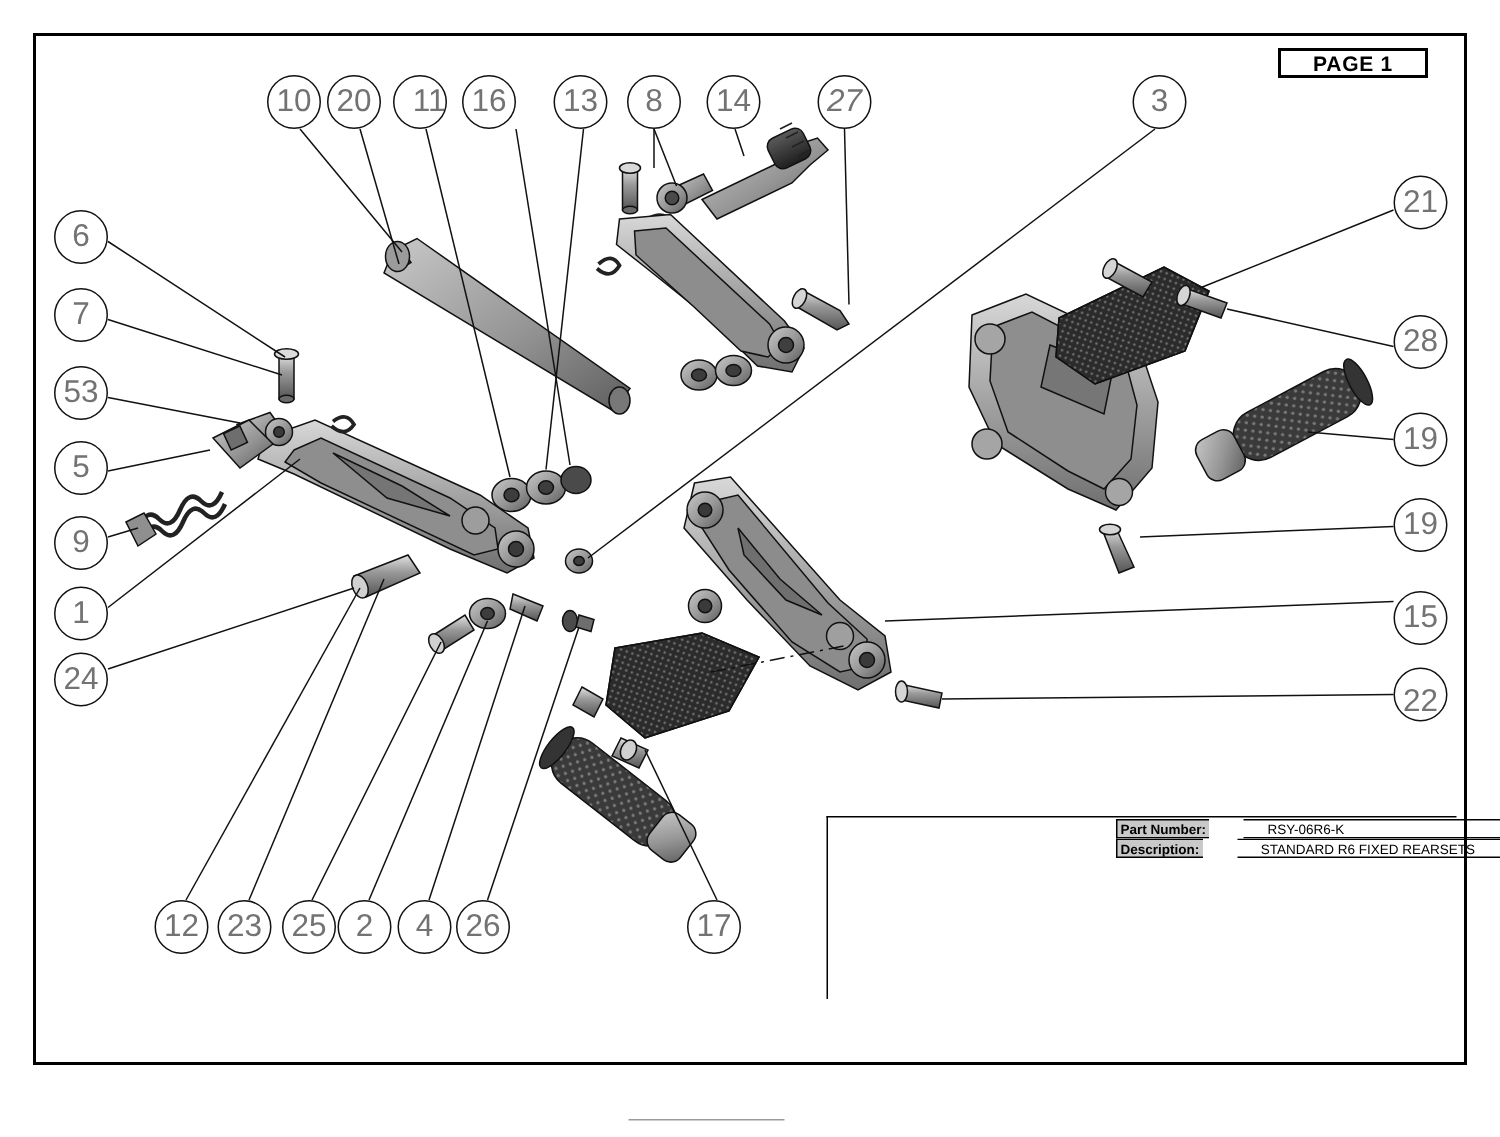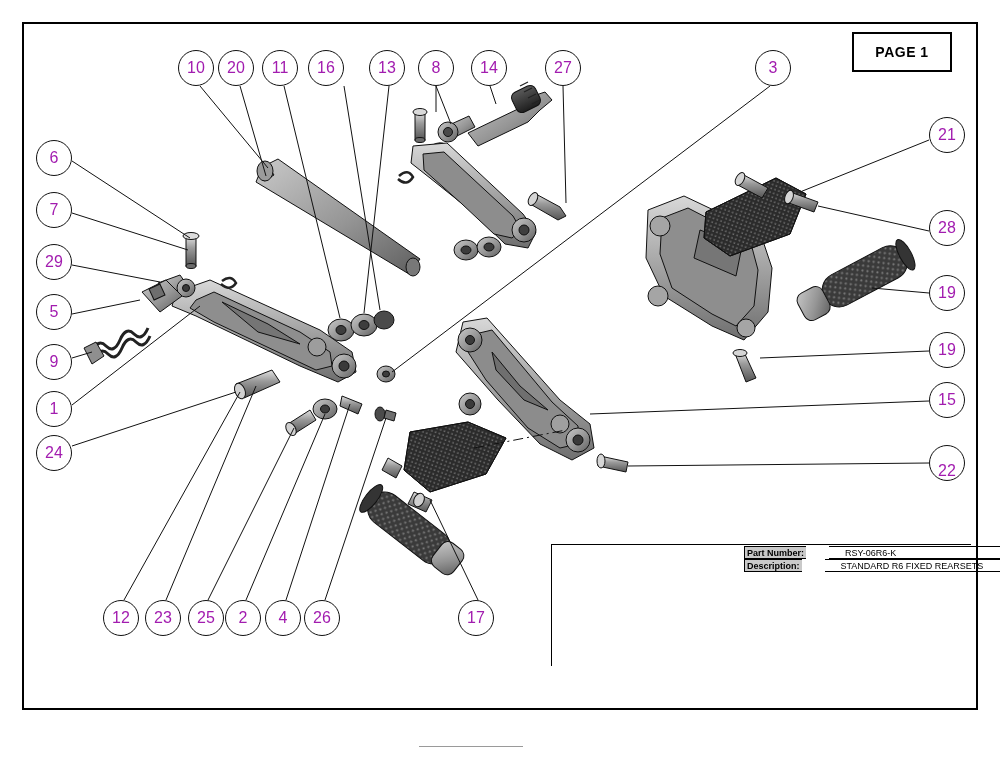--- a/index.html
+++ b/index.html
@@ -29,21 +29,21 @@
     height: 688px;
     border: 2px solid #000;
     box-sizing: border-box;
   }
   
   .page-label {
     position: absolute;
     left: 852px;
     top: 32px;
     width: 100px;
-    height: 40px;
+    height: 20px;
     border: 2px solid #000;
     box-sizing: border-box;
     background: #fff;
     font-size: 14px;
     font-weight: bold;
     letter-spacing: 0.5px;
     display: flex;
     align-items: center;
     justify-content: center;
   }
@@ -109,22 +109,22 @@
   .balloon {
     position: absolute;
     width: 36px;
     height: 36px;
     border-radius: 50%;
     border: 1.6px solid #111;
     background: #fff;
     display: flex;
     align-items: center;
     justify-content: center;
-    font-size: 16px;
-    color: #a21caf;
+    font-size: 21px;
+    color: #737373;
     box-sizing: border-box;
     z-index: 6;
   }
   svg.overlay {
     position: absolute;
     left: 0; top: 0;
     width: 1000px;
     height: 758px;
     z-index: 3;
     pointer-events: none;
@@ -356,69 +356,69 @@
       <path d="M478 600 L430 500"></path>
     </g>
   </svg>
 
   <div class="balloon" style="left:178px;top:50px;">
       <span>10</span>
     </div>
   <div class="balloon" style="left:218px;top:50px;">
       <span>20</span>
     </div>
-  <div class="balloon" style="left:262px;top:50px;">
+  <div class="balloon" style="left:262px;top:50px;justify-content:flex-end;">
       <span>11</span>
     </div>
   <div class="balloon" style="left:308px;top:50px;">
       <span>16</span>
     </div>
   <div class="balloon" style="left:369px;top:50px;">
       <span>13</span>
     </div>
   <div class="balloon" style="left:418px;top:50px;">
       <span>8</span>
     </div>
   <div class="balloon" style="left:471px;top:50px;text-align:center;">
       <span>14</span>
     </div>
-  <div class="balloon" style="left:545px;top:50px;">
+  <div class="balloon" style="left:545px;top:50px;font-style:italic;">
       <span>27</span>
     </div>
   <div class="balloon" style="left:755px;top:50px;">
       <span>3</span>
     </div>
 
   <div class="balloon" style="left:929px;top:117px;">
       <span>21</span>
     </div>
   <div class="balloon" style="left:929px;top:210px;">
       <span>28</span>
     </div>
   <div class="balloon" style="left:929px;top:275px;">
       <span>19</span>
     </div>
   <div class="balloon" style="left:929px;top:332px;">
       <span>19</span>
     </div>
-  <div class="balloon" style="left:929px;top:382px;">
+  <div class="balloon" style="left:929px;top:394px;">
       <span>15</span>
     </div>
   <div class="balloon" style="left:929px;top:445px;align-items:flex-end;">
       <span>22</span>
     </div>
 
   <div class="balloon" style="left:36px;top:140px;">
       <span>6</span>
     </div>
   <div class="balloon" style="left:36px;top:192px;">
       <span>7</span>
     </div>
   <div class="balloon" style="left:36px;top:244px;">
-      <span>29</span>
+      <span>53</span>
     </div>
   <div class="balloon" style="left:36px;top:294px;">
       <span>5</span>
     </div>
   <div class="balloon" style="left:36px;top:344px;">
       <span>9</span>
     </div>
   <div class="balloon" style="left:36px;top:391px;">
       <span>1</span>
     </div>

